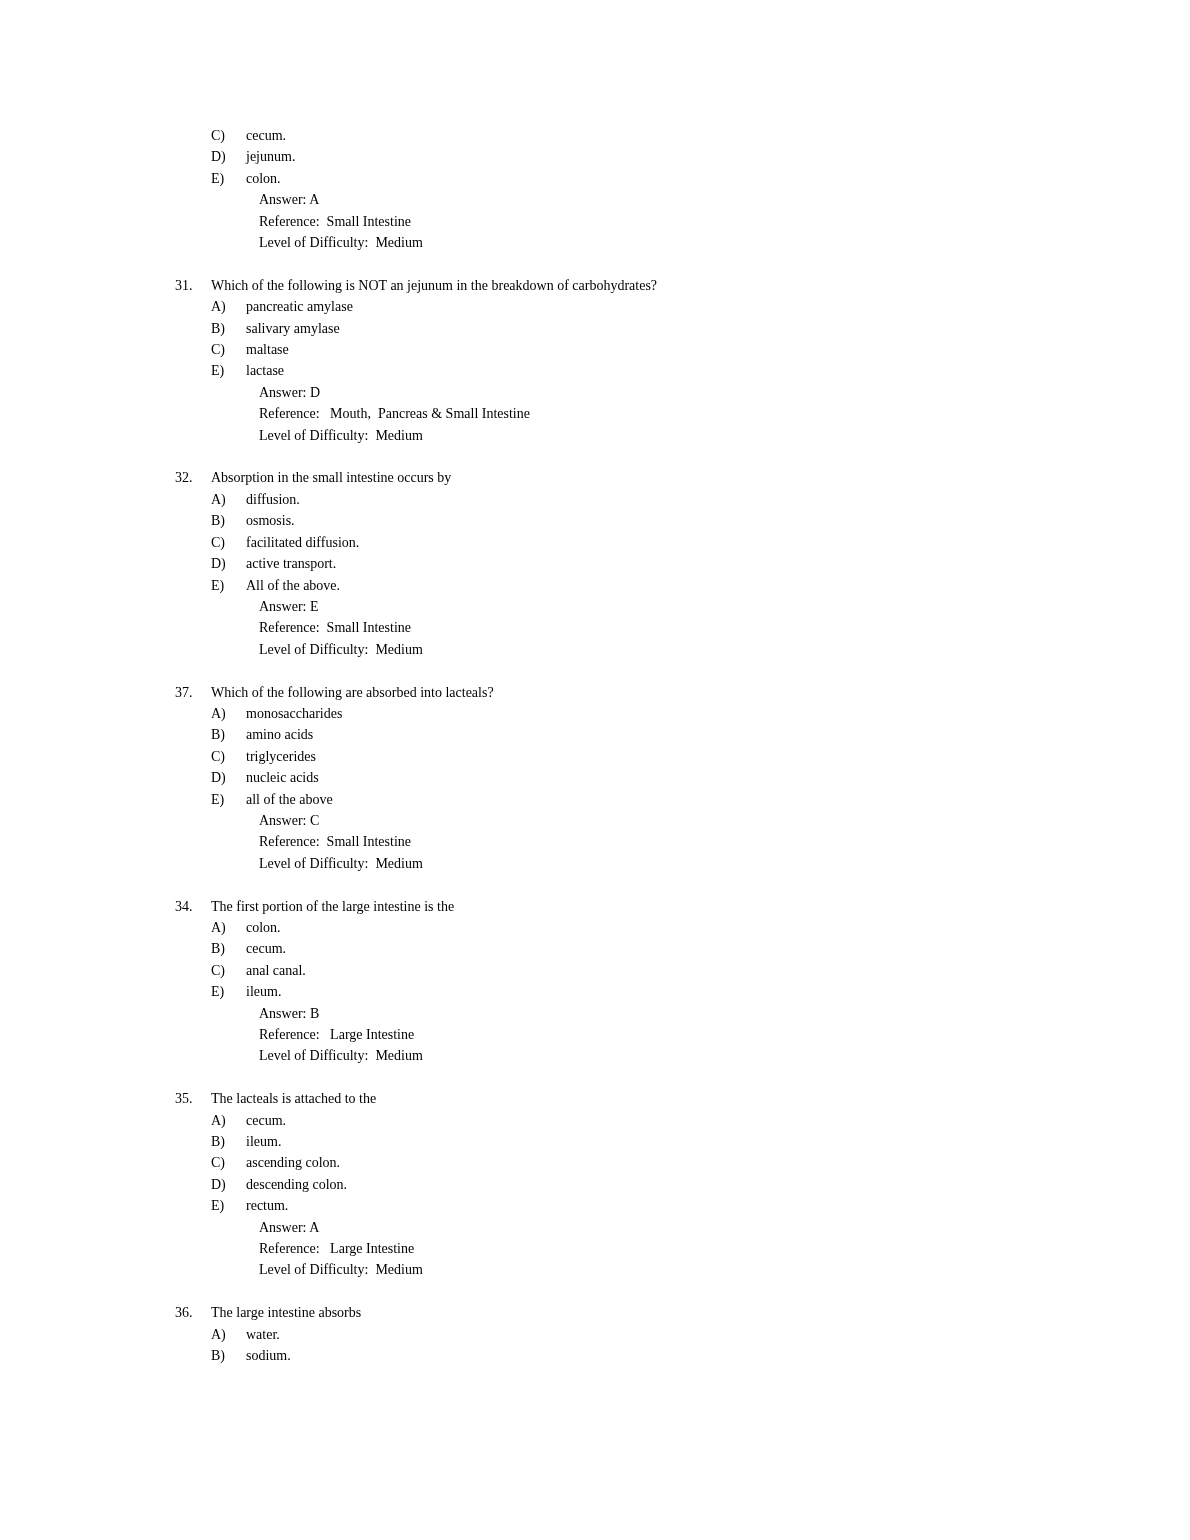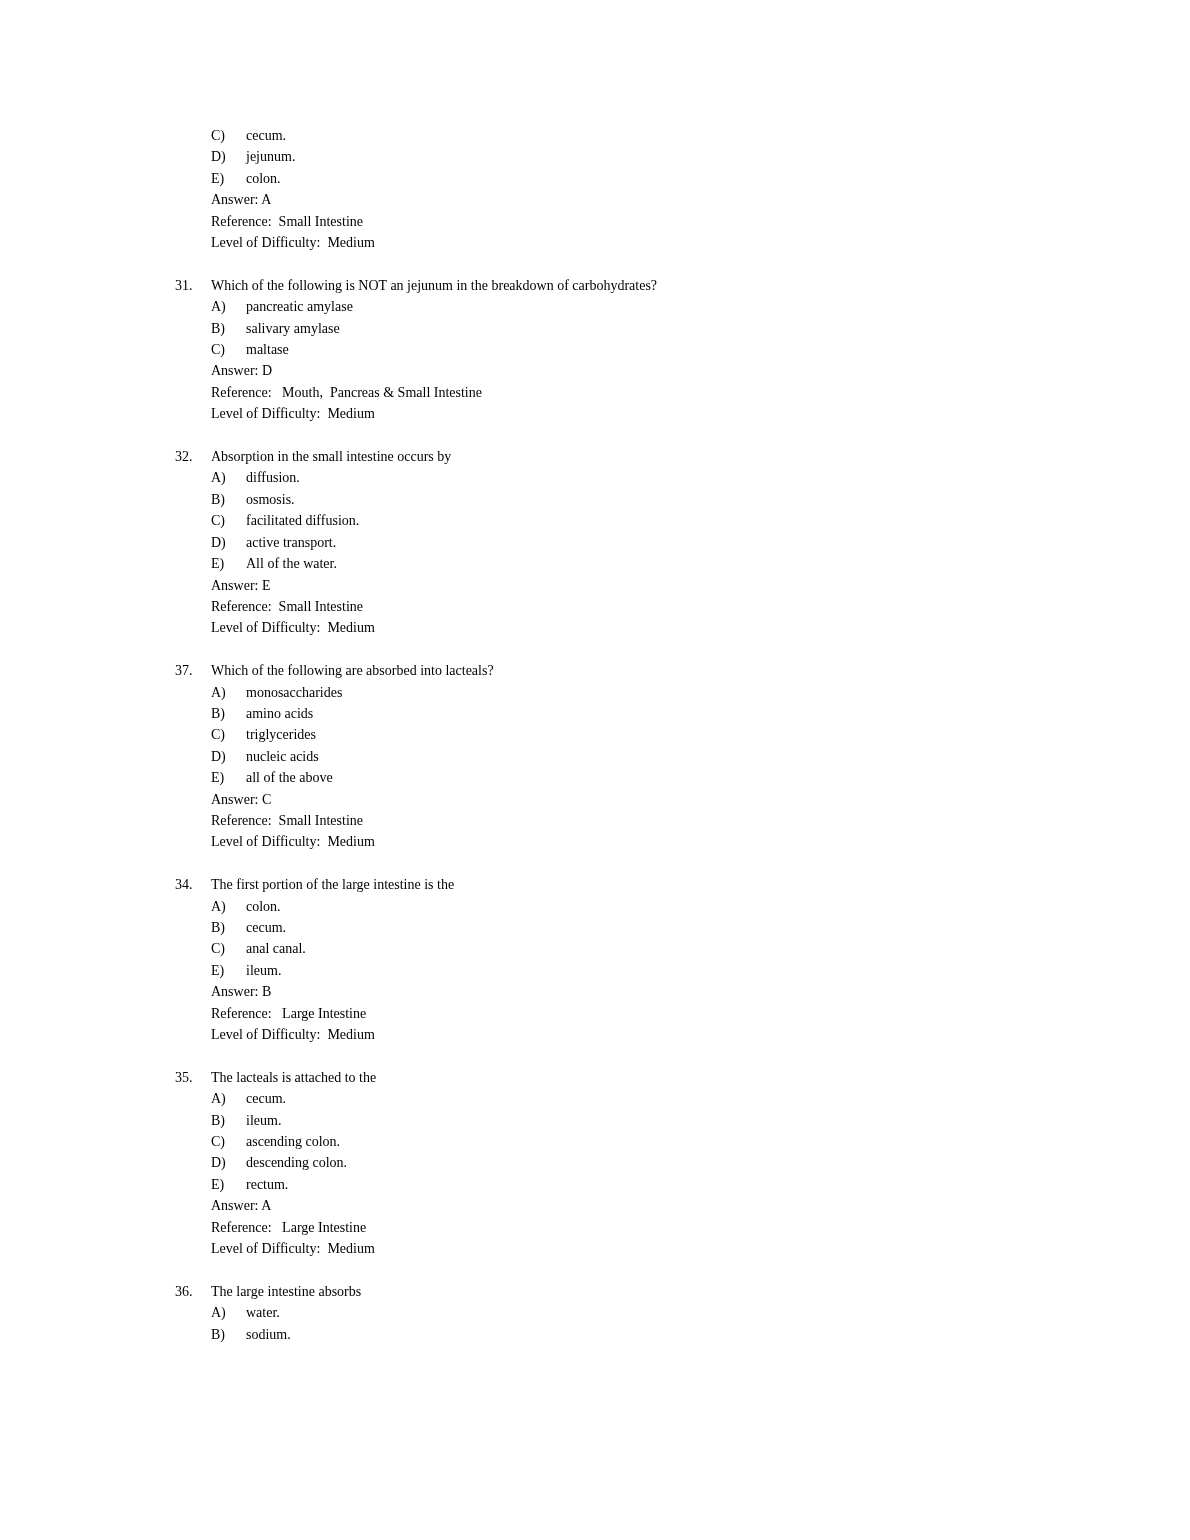--- a/index.html
+++ b/index.html
@@ -35,20 +35,21 @@
   }
   .opt {
     white-space: pre-wrap;
   }
   .opt-letter {
     display: inline-block;
     width: 35px;
   }
   .meta-line {
     white-space: pre-wrap;
+    margin-left: 48px;
   }
 </style>
 </head>
 <body>
 
 <div class="page">
   <div class="block">
 
     <div class="opt"><span class="opt-letter">C)</span><span class="opt-text">cecum.</span></div>
       <div class="opt"><span class="opt-letter">D)</span><span class="opt-text">jejunum.</span></div>
@@ -56,32 +57,33 @@
     <div class="meta-line">Answer: A</div>
       <div class="meta-line">Reference:  Small Intestine</div>
       <div class="meta-line">Level of Difficulty:  Medium</div>
   </div>
 
   <div class="block">
     <div class="q-line"><span class="q-num">31.</span><span class="q-text">Which of the following is NOT an jejunum in the breakdown of carbohydrates?</span></div>
     <div class="opt"><span class="opt-letter">A)</span><span class="opt-text">pancreatic amylase</span></div>
       <div class="opt"><span class="opt-letter">B)</span><span class="opt-text">salivary amylase</span></div>
       <div class="opt"><span class="opt-letter">C)</span><span class="opt-text">maltase</span></div>
+      <div class="opt"><span class="opt-letter">E)</span><span class="opt-text">lactase</span></div>
     <div class="meta-line">Answer: D</div>
       <div class="meta-line">Reference:   Mouth,  Pancreas &amp; Small Intestine</div>
       <div class="meta-line">Level of Difficulty:  Medium</div>
   </div>
 
   <div class="block">
     <div class="q-line"><span class="q-num">32.</span><span class="q-text">Absorption in the small intestine occurs by</span></div>
     <div class="opt"><span class="opt-letter">A)</span><span class="opt-text">diffusion.</span></div>
       <div class="opt"><span class="opt-letter">B)</span><span class="opt-text">osmosis.</span></div>
       <div class="opt"><span class="opt-letter">C)</span><span class="opt-text">facilitated diffusion.</span></div>
       <div class="opt"><span class="opt-letter">D)</span><span class="opt-text">active transport.</span></div>
-      <div class="opt"><span class="opt-letter">E)</span><span class="opt-text">All of the water.</span></div>
+      <div class="opt"><span class="opt-letter">E)</span><span class="opt-text">All of the above.</span></div>
     <div class="meta-line">Answer: E</div>
       <div class="meta-line">Reference:  Small Intestine</div>
       <div class="meta-line">Level of Difficulty:  Medium</div>
   </div>
 
   <div class="block">
     <div class="q-line"><span class="q-num">37.</span><span class="q-text">Which of the following are absorbed into lacteals?</span></div>
     <div class="opt"><span class="opt-letter">A)</span><span class="opt-text">monosaccharides</span></div>
       <div class="opt"><span class="opt-letter">B)</span><span class="opt-text">amino acids</span></div>
       <div class="opt"><span class="opt-letter">C)</span><span class="opt-text">triglycerides</span></div>

